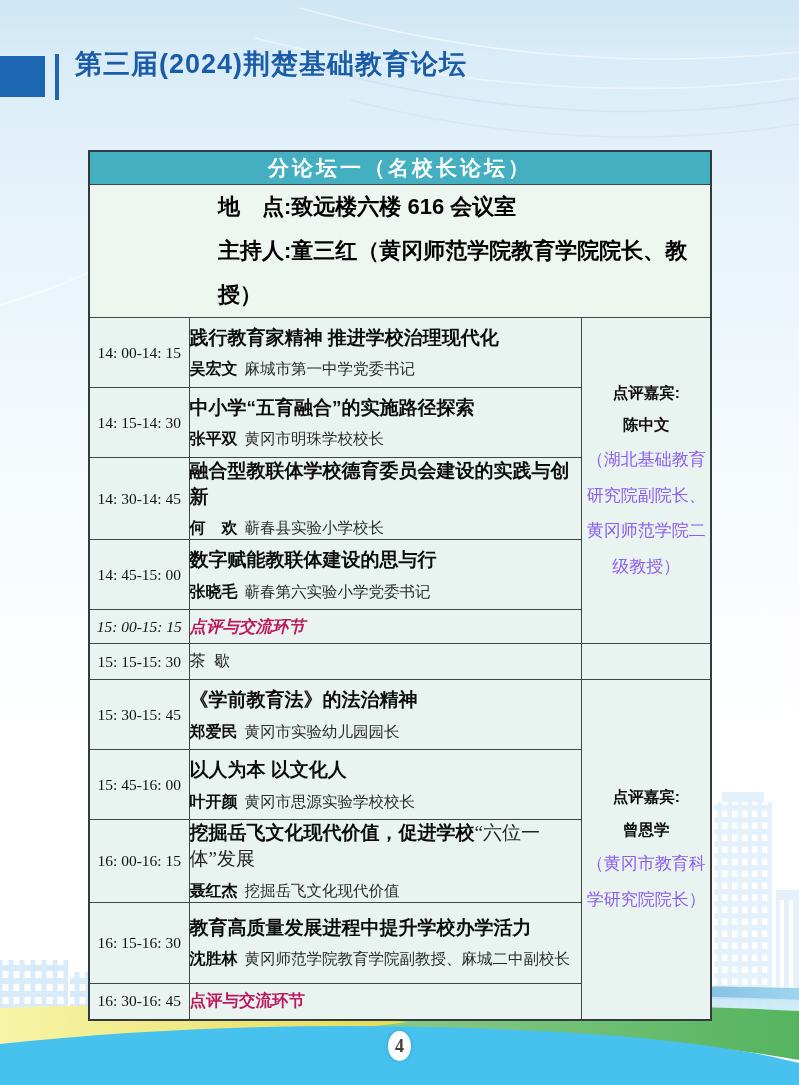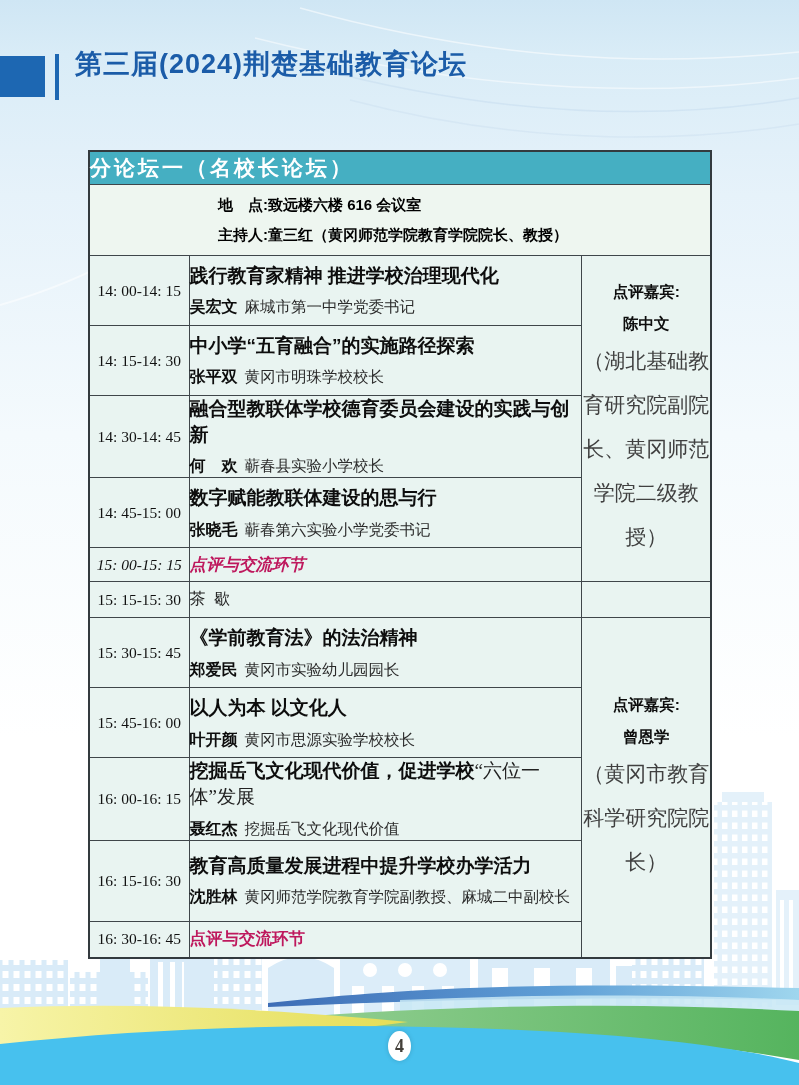--- a/index.html
+++ b/index.html
@@ -20,38 +20,38 @@
   .brand-subtitle{font-size:15px;font-weight:bold;color:#1b5ca8;margin-top:3px;letter-spacing:0.5px;}
 
   
   table.agenda{
     position:absolute;left:88px;top:150px;width:624px;z-index:2;
     border-collapse:collapse;table-layout:fixed;border:2px solid #333a3e;
   }
   table.agenda td{border:1px solid #3f464a;background:#e9f4f1;vertical-align:middle;padding:0;}
   tr.hdr td{
     background:#45afc2;color:#ffffff;font-weight:bold;font-size:21px;
-    text-align:left;height:32px;letter-spacing:3px;
+    text-align:center;height:32px;letter-spacing:3px;
   }
   tr.info td{background:#eef6f0;height:70px;padding-left:128px;}
-  .info-line{font-weight:bold;font-size:15px;color:#000;line-height:2.0;}
+  .info-line{font-weight:bold;font-size:22px;color:#000;line-height:2.0;}
   td.time{
     text-align:center;font-family:"Liberation Serif",serif;font-size:15.5px;color:#111;
   }
   td.topic{padding:7px 10px 7px 13px;}
   .t-title{font-weight:bold;font-size:19px;color:#0d0d0d;line-height:1.35;}
   .t-title .light{font-weight:normal;font-family:"Liberation Serif",serif;color:#222;}
   .t-speaker{margin-top:9px;}
   .sp-name{font-weight:bold;font-size:16px;color:#0d0d0d;}
   .sp-affil{font-family:"Liberation Serif",serif;font-size:15.5px;color:#2b2b2b;margin-left:7px;text-align:right;}
   .t-single{font-weight:bold;font-size:16.5px;color:#be185d;}
   .t-plain{font-weight:normal;font-family:Liberation Sans, sans-serif;font-size:16px;color:#222;letter-spacing:2px;}
   td.guest{text-align:center;padding:6px 4px;}
   .g-label,.g-name{font-weight:bold;font-size:15.5px;color:#0d0d0d;line-height:2.1;}
-  .g-detail{font-family:Liberation Mono, monospace;font-size:21px;color:#404040;line-height:2.1;}
+  .g-detail{font-family:Liberation Serif, serif;font-size:17px;color:#8b5cf6;line-height:2.1;}
   tr.h69 td{height:69px;}
   tr.h80 td{height:80px;}
   tr.h33 td{height:33px;font-style:italic;}
   tr.h35 td{height:35px;}
 
   
   .page-num{
     position:absolute;left:388px;top:1031px;width:23px;height:30px;border-radius:50%;
     background:#ffffff;z-index:3;display:flex;align-items:center;justify-content:center;
     box-shadow:0 0 5px rgba(0,0,0,0.15);

